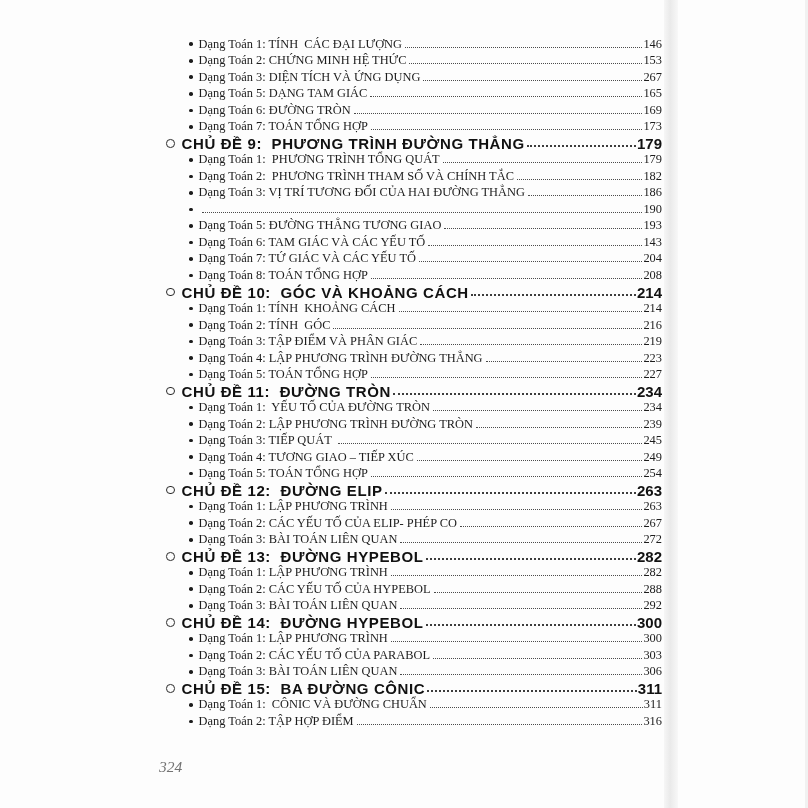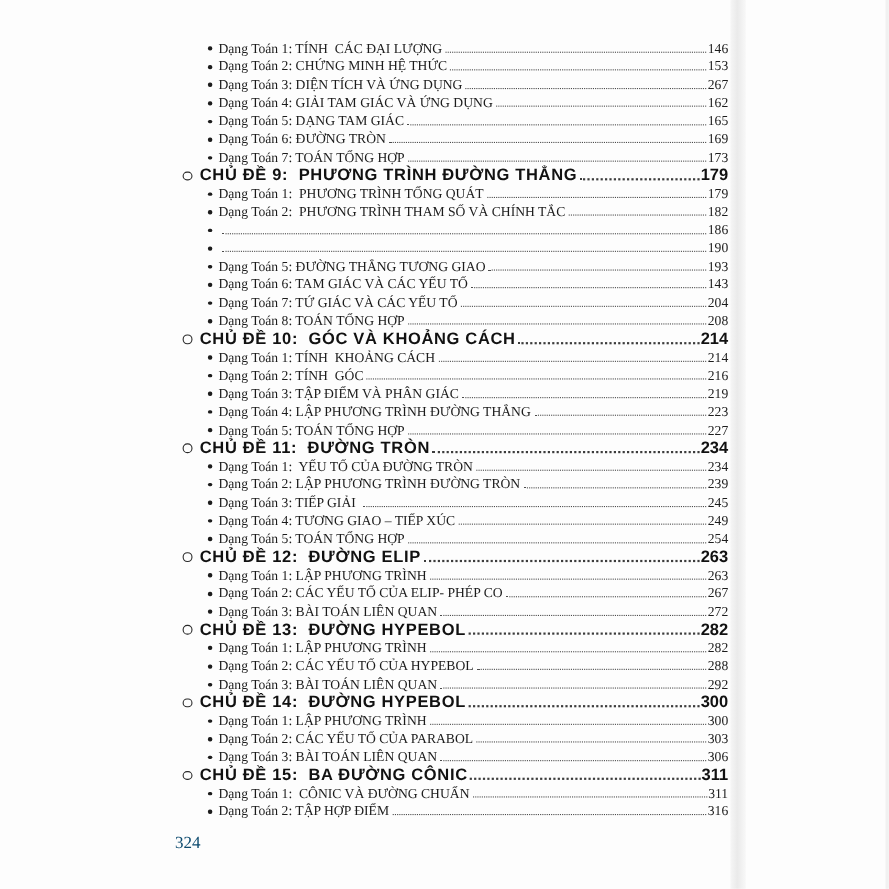--- a/index.html
+++ b/index.html
@@ -62,21 +62,21 @@
   }
   .circle {
     width:6.6px; height:6.6px; flex:none;
     border:1.4px solid #2a2a2a; border-radius:50%;
     margin-right:7px;
   }
   .pg { flex:none; letter-spacing:0; }
   .page-number {
     position:absolute; left:159px; top:758px;
     font-family:"Liberation Serif", serif;
-    font-size:15.5px; color:#0c4a6e;
+    font-size:15.5px; color:#737373;font-style:italic;
   }
 </style>
 </head>
 <body>
 
 <div class="page">
   <div class="scan-band"></div>
   <div class="scan-edge-right"></div>
 
   <div class="toc" id="toc">
@@ -93,26 +93,20 @@
         <span class="pg">153</span>
       </div>
       <div class="row item-row">
         <span class="bullet"></span>
         <span class="ilabel">Dạng Toán 3: DIỆN TÍCH VÀ ỨNG DỤNG</span>
         <span class="leader"></span>
         <span class="pg">267</span>
       </div>
       <div class="row item-row">
         <span class="bullet"></span>
-        <span class="ilabel">Dạng Toán 4: GIẢI TAM GIÁC VÀ ỨNG DỤNG</span>
-        <span class="leader"></span>
-        <span class="pg">162</span>
-      </div>
-      <div class="row item-row">
-        <span class="bullet"></span>
         <span class="ilabel">Dạng Toán 5: DẠNG TAM GIÁC</span>
         <span class="leader"></span>
         <span class="pg">165</span>
       </div>
       <div class="row item-row">
         <span class="bullet"></span>
         <span class="ilabel">Dạng Toán 6: ĐƯỜNG TRÒN</span>
         <span class="leader"></span>
         <span class="pg">169</span>
       </div>
@@ -135,20 +129,21 @@
         <span class="pg">179</span>
       </div>
       <div class="row item-row">
         <span class="bullet"></span>
         <span class="ilabel">Dạng Toán 2:  PHƯƠNG TRÌNH THAM SỐ VÀ CHÍNH TẮC</span>
         <span class="leader"></span>
         <span class="pg">182</span>
       </div>
       <div class="row item-row">
         <span class="bullet"></span>
+        <span class="ilabel">Dạng Toán 3: VỊ TRÍ TƯƠNG ĐỐI CỦA HAI ĐƯỜNG THẲNG</span>
         <span class="leader"></span>
         <span class="pg">186</span>
       </div>
       <div class="row item-row">
         <span class="bullet"></span>
         <span class="leader"></span>
         <span class="pg">190</span>
       </div>
       <div class="row item-row">
         <span class="bullet"></span>
@@ -223,21 +218,21 @@
         <span class="pg">234</span>
       </div>
       <div class="row item-row">
         <span class="bullet"></span>
         <span class="ilabel">Dạng Toán 2: LẬP PHƯƠNG TRÌNH ĐƯỜNG TRÒN</span>
         <span class="leader"></span>
         <span class="pg">239</span>
       </div>
       <div class="row item-row">
         <span class="bullet"></span>
-        <span class="ilabel">Dạng Toán 3: TIẾP GIẢI </span>
+        <span class="ilabel">Dạng Toán 3: TIẾP QUÁT </span>
         <span class="leader"></span>
         <span class="pg">245</span>
       </div>
       <div class="row item-row">
         <span class="bullet"></span>
         <span class="ilabel">Dạng Toán 4: TƯƠNG GIAO – TIẾP XÚC</span>
         <span class="leader"></span>
         <span class="pg">249</span>
       </div>
       <div class="row item-row">

